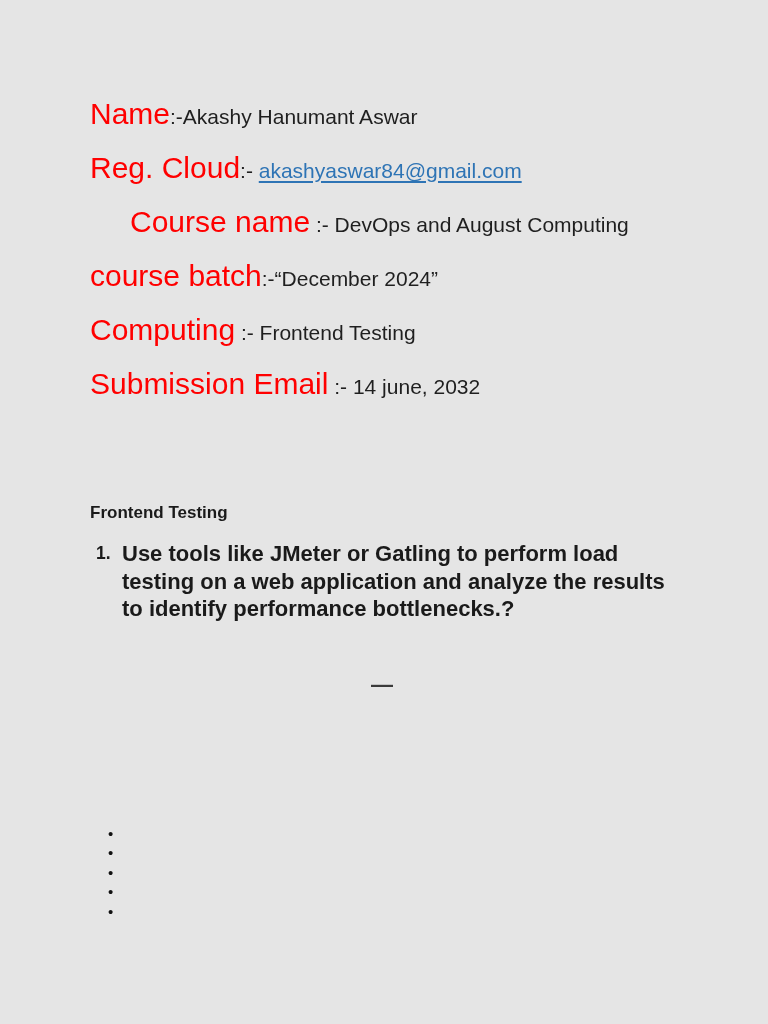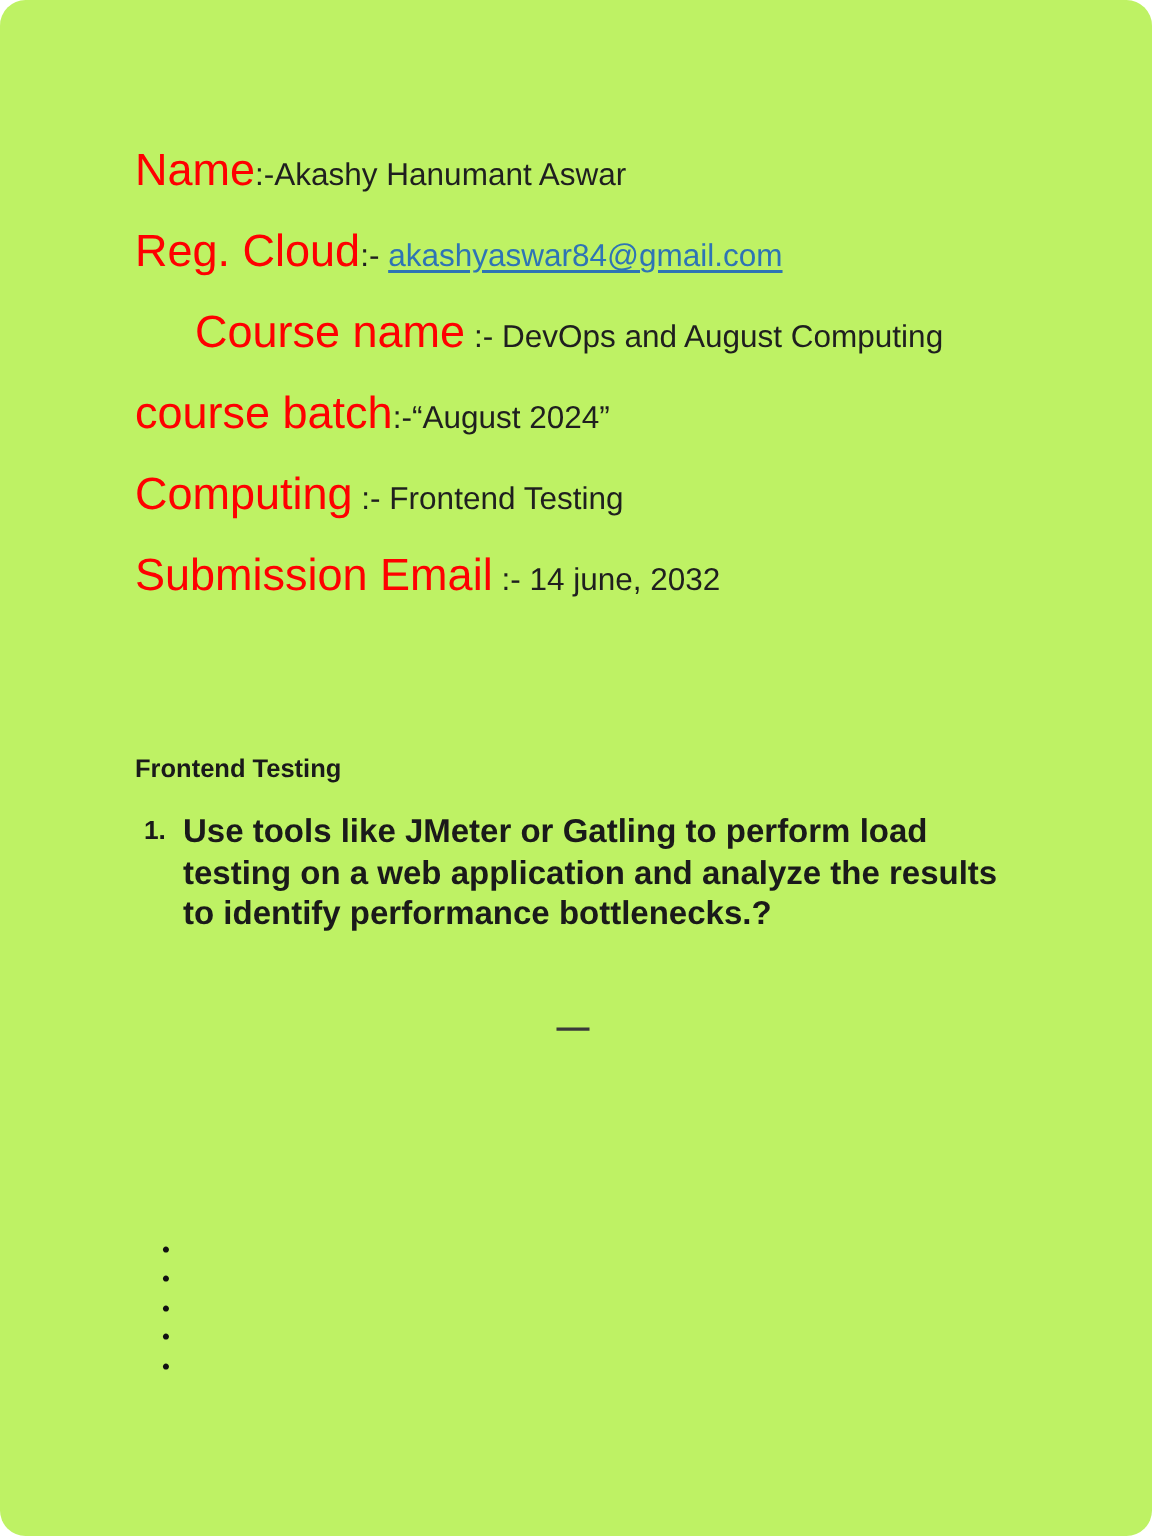--- a/index.html
+++ b/index.html
@@ -8,22 +8,21 @@
     width: 768px;
     height: 1024px;
     position: relative;
     font-family: "Liberation Sans", sans-serif;
     color: #1f1f1f;
     overflow: hidden;
   }
   .page {
     position: absolute;
     inset: 0;
-    background: #bef264;
-    border-radius: 17px;
+    background: #e5e5e5;
   }
 
   
   .fields {
     position: absolute;
     left: 90px;
     top: 87px;
     right: 40px;
   }
   .field-line {
@@ -111,21 +110,21 @@
 </style>
 </head>
 <body>
 
 <div class="page">
 
   <div class="fields" id="header-fields">
       <div class="field-line"><span class="field-label" style="color: rgb(255, 0, 0);">Name</span><span class="field-sep">:-</span><span class="field-value">Akashy Hanumant Aswar</span></div>
       <div class="field-line"><span class="field-label" style="color: rgb(255, 0, 0);">Reg. Cloud</span><span class="field-sep">:- </span><a class="field-value link" href="#" style="color: rgb(46, 116, 181);">akashyaswar84@gmail.com</a></div>
       <div class="field-line"><span class="field-label" style="color: rgb(255, 0, 0); margin-left: 40px;">Course name</span><span class="field-sep"> :- </span><span class="field-value">DevOps and August Computing</span></div>
-      <div class="field-line"><span class="field-label" style="color: rgb(255, 0, 0);">course batch</span><span class="field-sep">:-</span><span class="field-value">“August 2024”</span></div>
+      <div class="field-line"><span class="field-label" style="color: rgb(255, 0, 0);">course batch</span><span class="field-sep">:-</span><span class="field-value">“December 2024”</span></div>
       <div class="field-line"><span class="field-label" style="color: rgb(255, 0, 0);">Computing</span><span class="field-sep"> :- </span><span class="field-value">Frontend Testing</span></div>
       <div class="field-line"><span class="field-label" style="color: rgb(255, 0, 0);">Submission Email</span><span class="field-sep"> :- </span><span class="field-value">14 june, 2032</span></div>
     </div>
 
   <div class="section">
     <div class="section-heading">Frontend Testing</div>
     <div class="q-list" id="question-list">
         <div class="q-item">
           <span class="q-num">1.</span>
           <span class="q-text">Use tools like JMeter or Gatling to perform load testing on a web application and analyze the results to identify performance bottlenecks.?</span>

